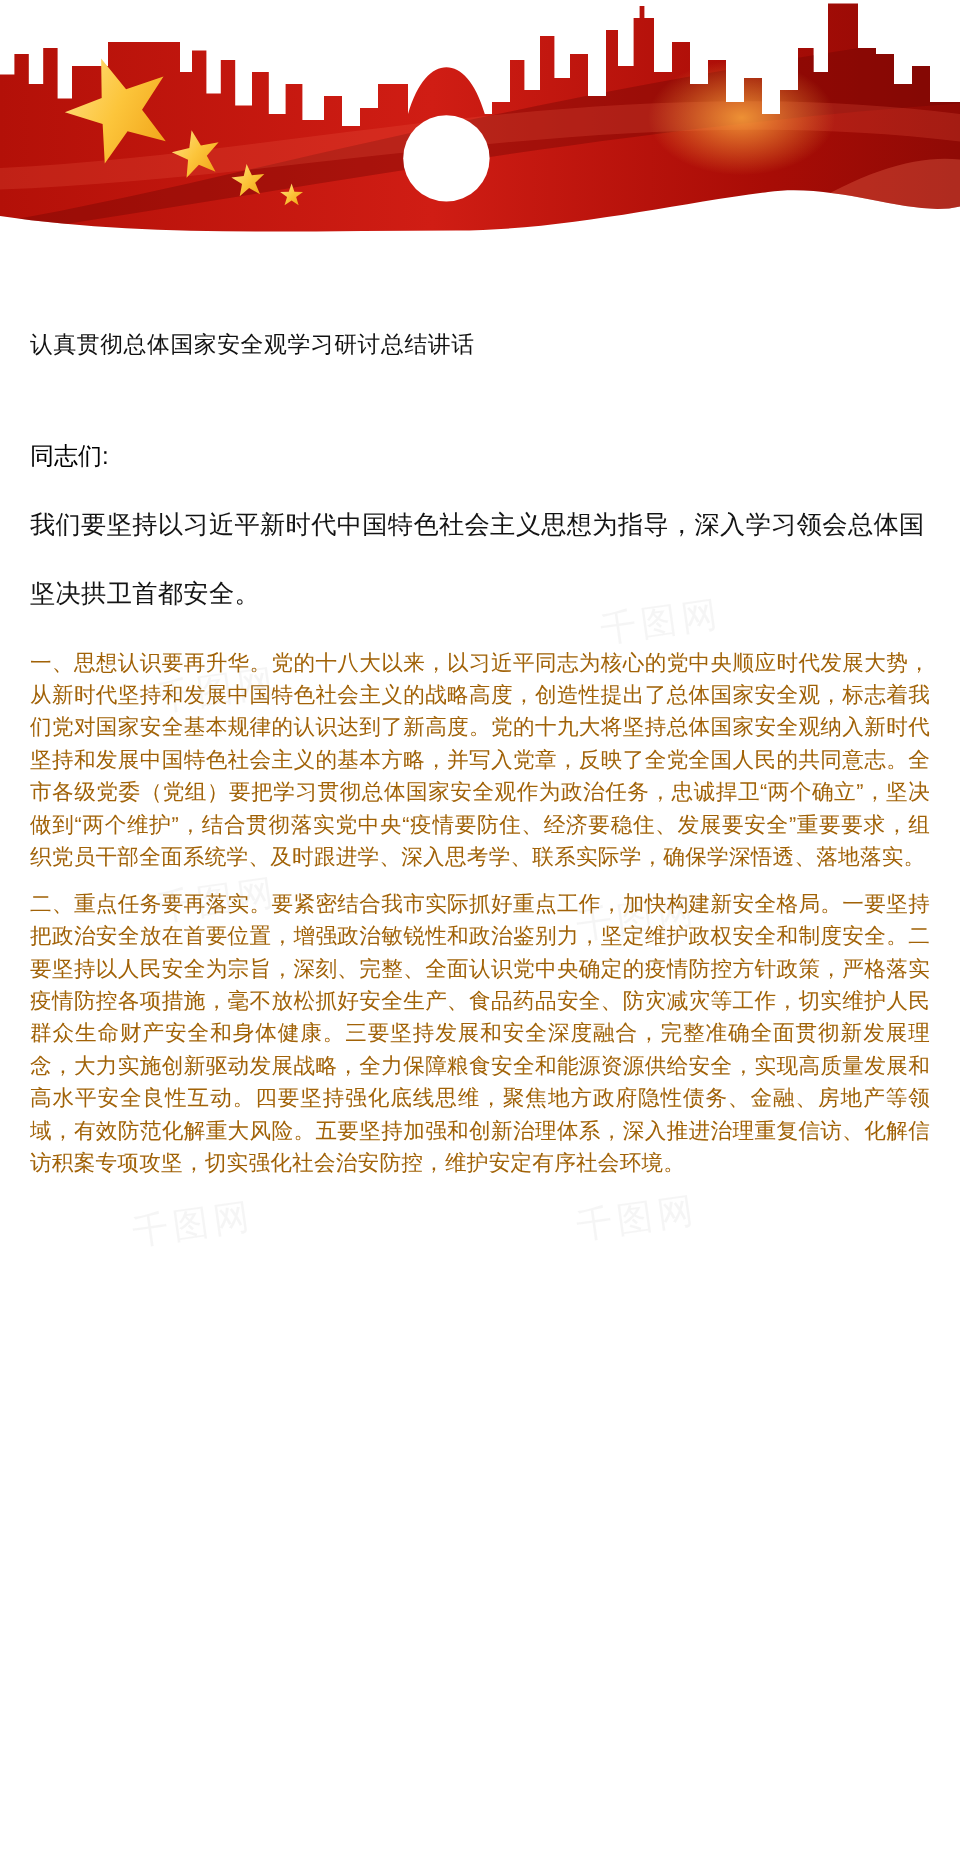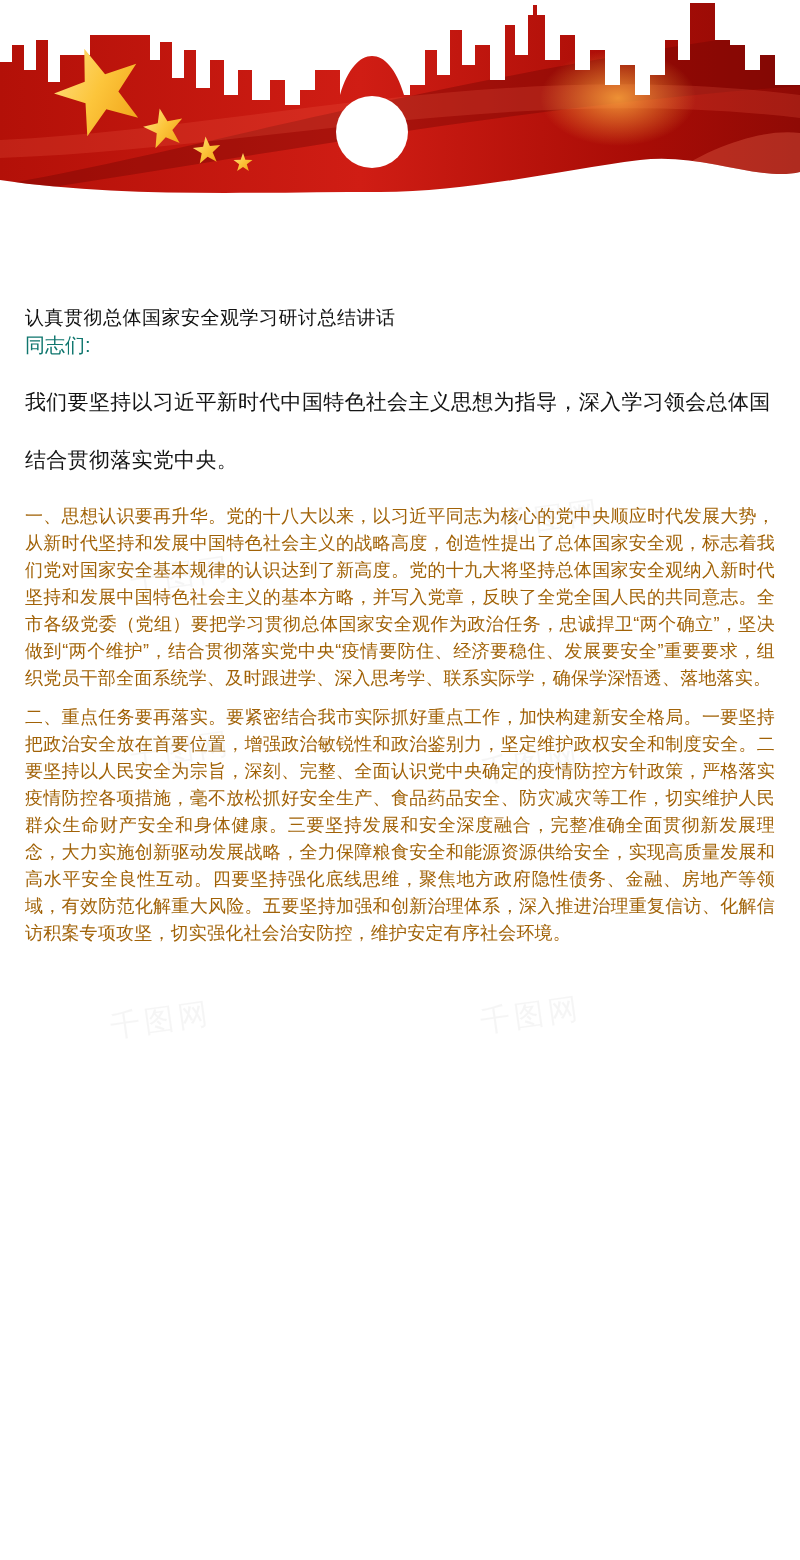--- a/index.html
+++ b/index.html
@@ -9,30 +9,31 @@
     background: #ffffff;
     overflow: hidden;
     font-family: "Liberation Sans", "DejaVu Sans", sans-serif;
     color: #161616;
     position: relative;
   }
   .banner { width: 800px; height: 195px; display: block; }
   .banner svg { display: block; }
   .content { padding: 0 25px; position: relative; }
   .title {
-    margin-top: 110px;
+    margin-top: 80px;
     font-size: 19px;
     line-height: 26px;
     letter-spacing: 0.5px;
     color: #111;
   }
   .salutation {
+    margin-top: 66px;
     font-size: 20px;
     line-height: 28px;
-    color: #0f766e;
+    color: #000000;
   }
   .intro { margin-top: 14px; }
   .intro-line {
     font-size: 21px;
     line-height: 58px;
     white-space: nowrap;
     letter-spacing: 0.3px;
     color: #141414;
   }
   .paragraphs { margin-top: 14px; }
@@ -101,21 +102,21 @@
         <use href="#starShape" transform="translate(243,163) scale(10)"></use>
       </g>
     </svg>
   </div>
 
   <div class="content">
     <div class="title">认真贯彻总体国家安全观学习研讨总结讲话</div>
     <div class="salutation">同志们:</div>
     <div class="intro">
         <div class="intro-line">我们要坚持以习近平新时代中国特色社会主义思想为指导，深入学习领会总体国</div>
-        <div class="intro-line">结合贯彻落实党中央。</div>
+        <div class="intro-line">坚决拱卫首都安全。</div>
       </div>
     <div class="paragraphs">
         <div class="body-paragraph">一、思想认识要再升华。党的十八大以来，以习近平同志为核心的党中央顺应时代发展大势，从新时代坚持和发展中国特色社会主义的战略高度，创造性提出了总体国家安全观，标志着我们党对国家安全基本规律的认识达到了新高度。党的十九大将坚持总体国家安全观纳入新时代坚持和发展中国特色社会主义的基本方略，并写入党章，反映了全党全国人民的共同意志。全市各级党委（党组）要把学习贯彻总体国家安全观作为政治任务，忠诚捍卫“两个确立”，坚决做到“两个维护”，结合贯彻落实党中央“疫情要防住、经济要稳住、发展要安全”重要要求，组织党员干部全面系统学、及时跟进学、深入思考学、联系实际学，确保学深悟透、落地落实。</div>
         <div class="body-paragraph">二、重点任务要再落实。要紧密结合我市实际抓好重点工作，加快构建新安全格局。一要坚持把政治安全放在首要位置，增强政治敏锐性和政治鉴别力，坚定维护政权安全和制度安全。二要坚持以人民安全为宗旨，深刻、完整、全面认识党中央确定的疫情防控方针政策，严格落实疫情防控各项措施，毫不放松抓好安全生产、食品药品安全、防灾减灾等工作，切实维护人民群众生命财产安全和身体健康。三要坚持发展和安全深度融合，完整准确全面贯彻新发展理念，大力实施创新驱动发展战略，全力保障粮食安全和能源资源供给安全，实现高质量发展和高水平安全良性互动。四要坚持强化底线思维，聚焦地方政府隐性债务、金融、房地产等领域，有效防范化解重大风险。五要坚持加强和创新治理体系，深入推进治理重复信访、化解信访积案专项攻坚，切实强化社会治安防控，维护安定有序社会环境。</div>
       </div>
   </div>
 
   <div class="wm" style="left:130px; top:555px;">千图网</div>
   <div class="wm" style="left:500px; top:498px;">千图网</div>
   <div class="wm" style="left:130px; top:730px;">千图网</div>

